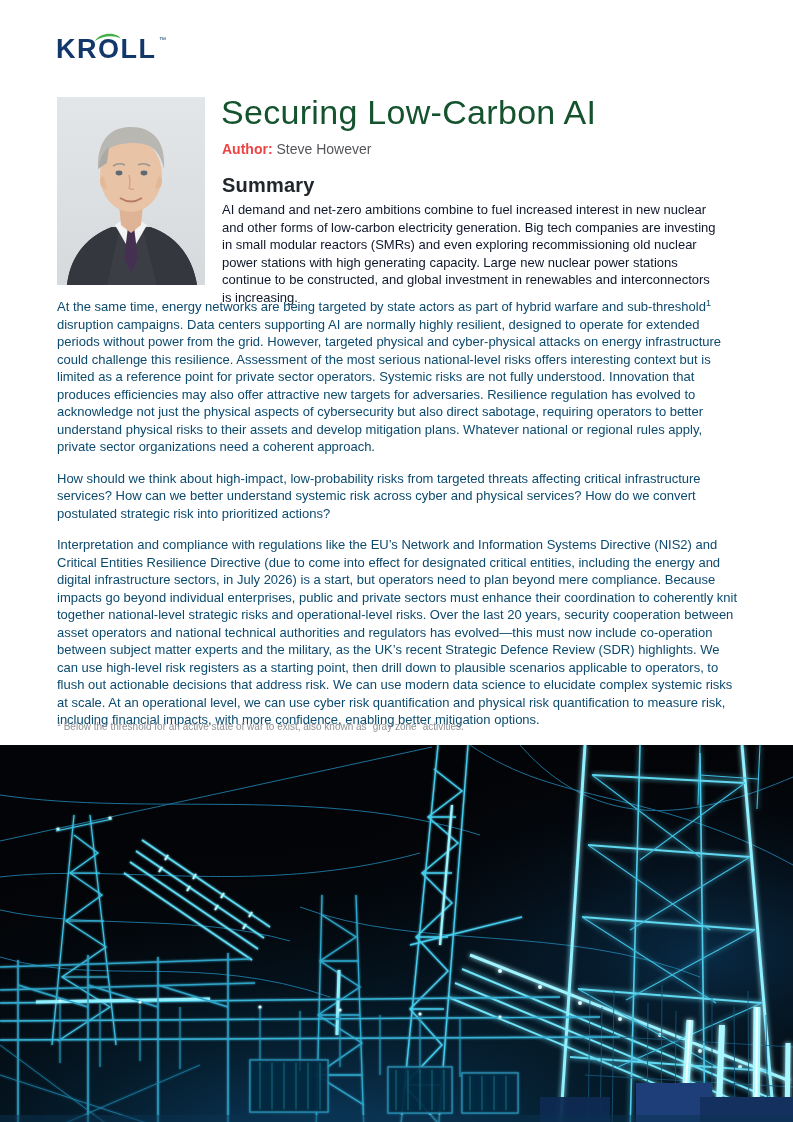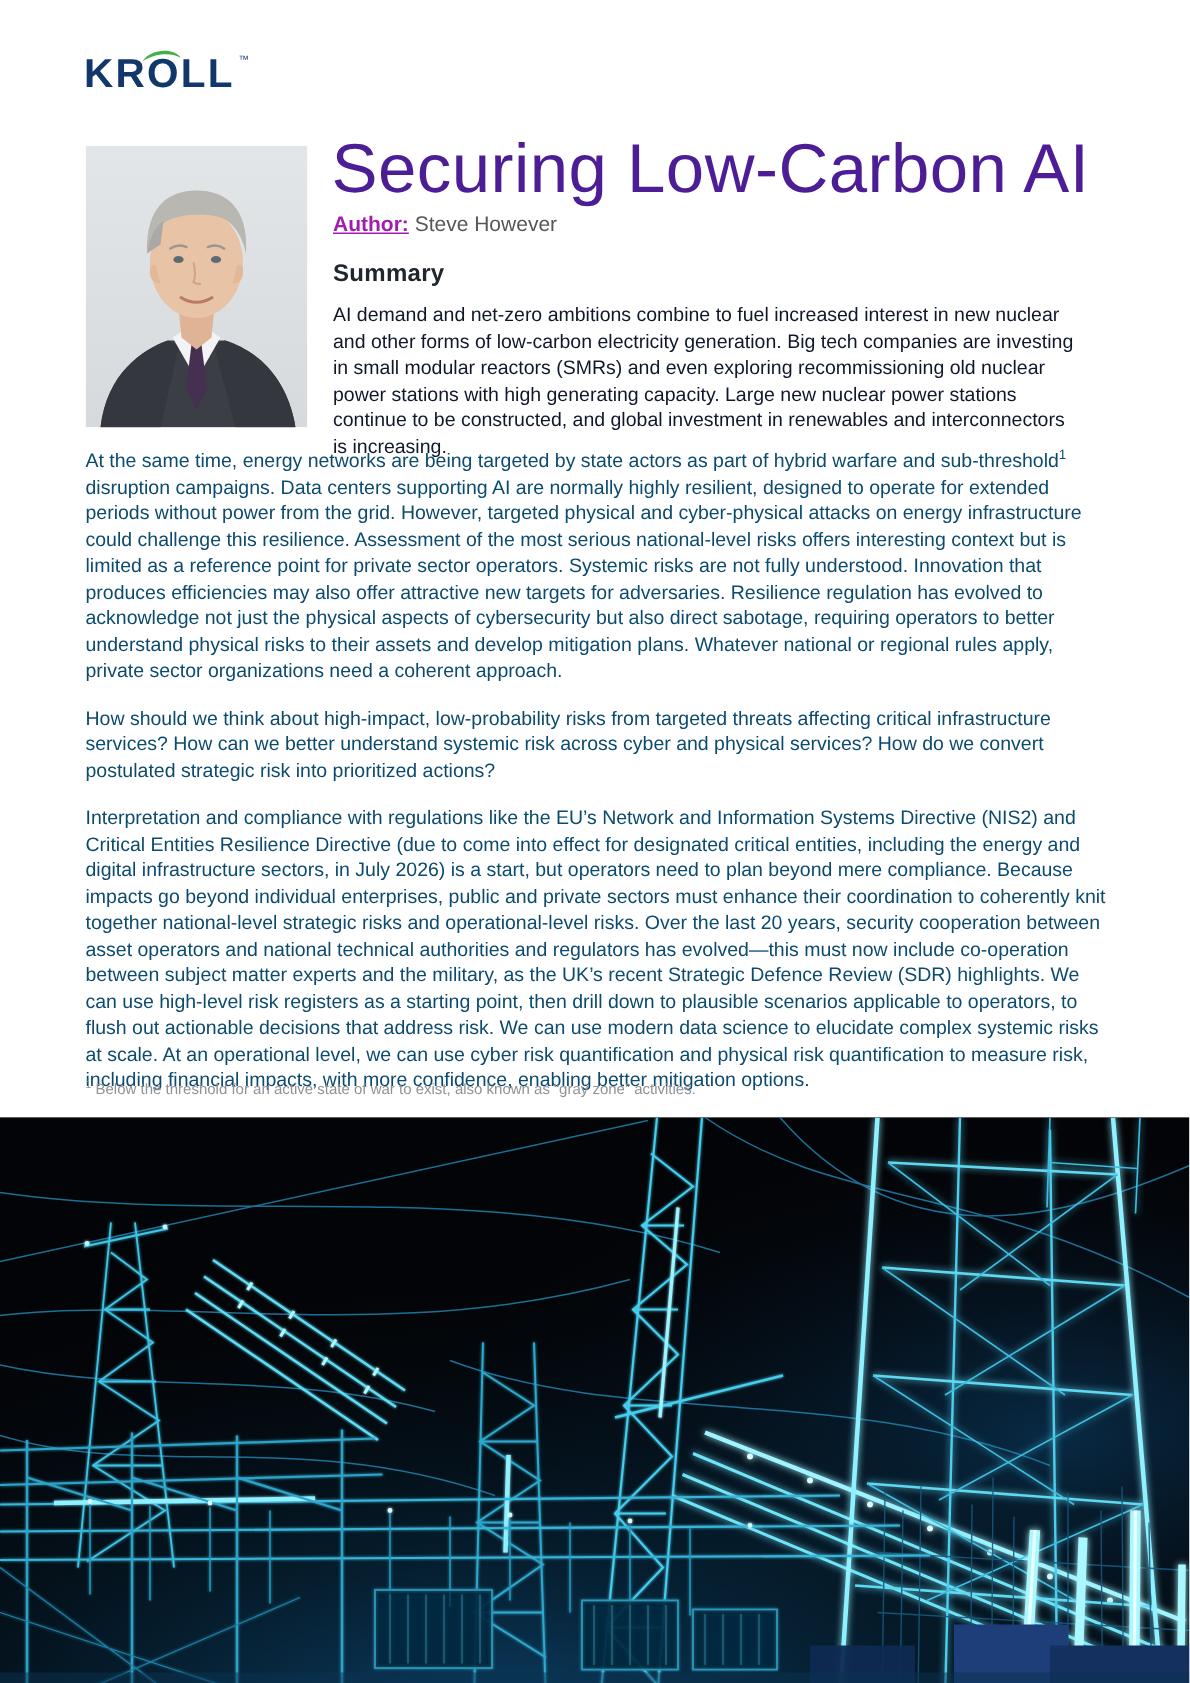--- a/index.html
+++ b/index.html
@@ -9,27 +9,27 @@
     position:relative; width:793px; height:1122px; margin:12px auto;
     background:#ffffff; overflow:hidden;
   }
   
   .logo { position:absolute; left:56px; top:20px; width:130px; height:34px; }
   
   .headshot { position:absolute; left:57px; top:85px; width:148px; height:188px; overflow:hidden; }
   
   .title {
     position:absolute; left:221px; top:80px; width:520px;
-    font-size:46px; font-weight:400; letter-spacing:.3px; color:#4c1d95; line-height:40px;
+    font-size:34px; font-weight:400; letter-spacing:.3px; color:#14532d; line-height:40px;
   }
   .author-line { position:absolute; left:222px; top:129px; font-size:14px; color:#54565B; }
-  .author-line .lbl { font-weight:700; color:#a21caf;text-decoration:underline; }
+  .author-line .lbl { font-weight:700; color:#ef4444; }
   .summary-heading {
     position:absolute; left:222px; top:162px;
-    font-size:16px; font-weight:700; color:#20262B; letter-spacing:.2px;
+    font-size:20px; font-weight:700; color:#20262B; letter-spacing:.2px;
   }
   .summary-text {
     position:absolute; left:222px; top:189px; width:494px;
     font-size:13px; line-height:17.5px; color:#0f172a;
   }
   
   .body-copy { position:absolute; left:57px; top:286px; width:687px; color:#0c4a6e; }
   .body-copy p { font-size:13px; line-height:17.5px; margin-bottom:14px; }
   .body-copy sup { font-size:9px; line-height:0; }
   

